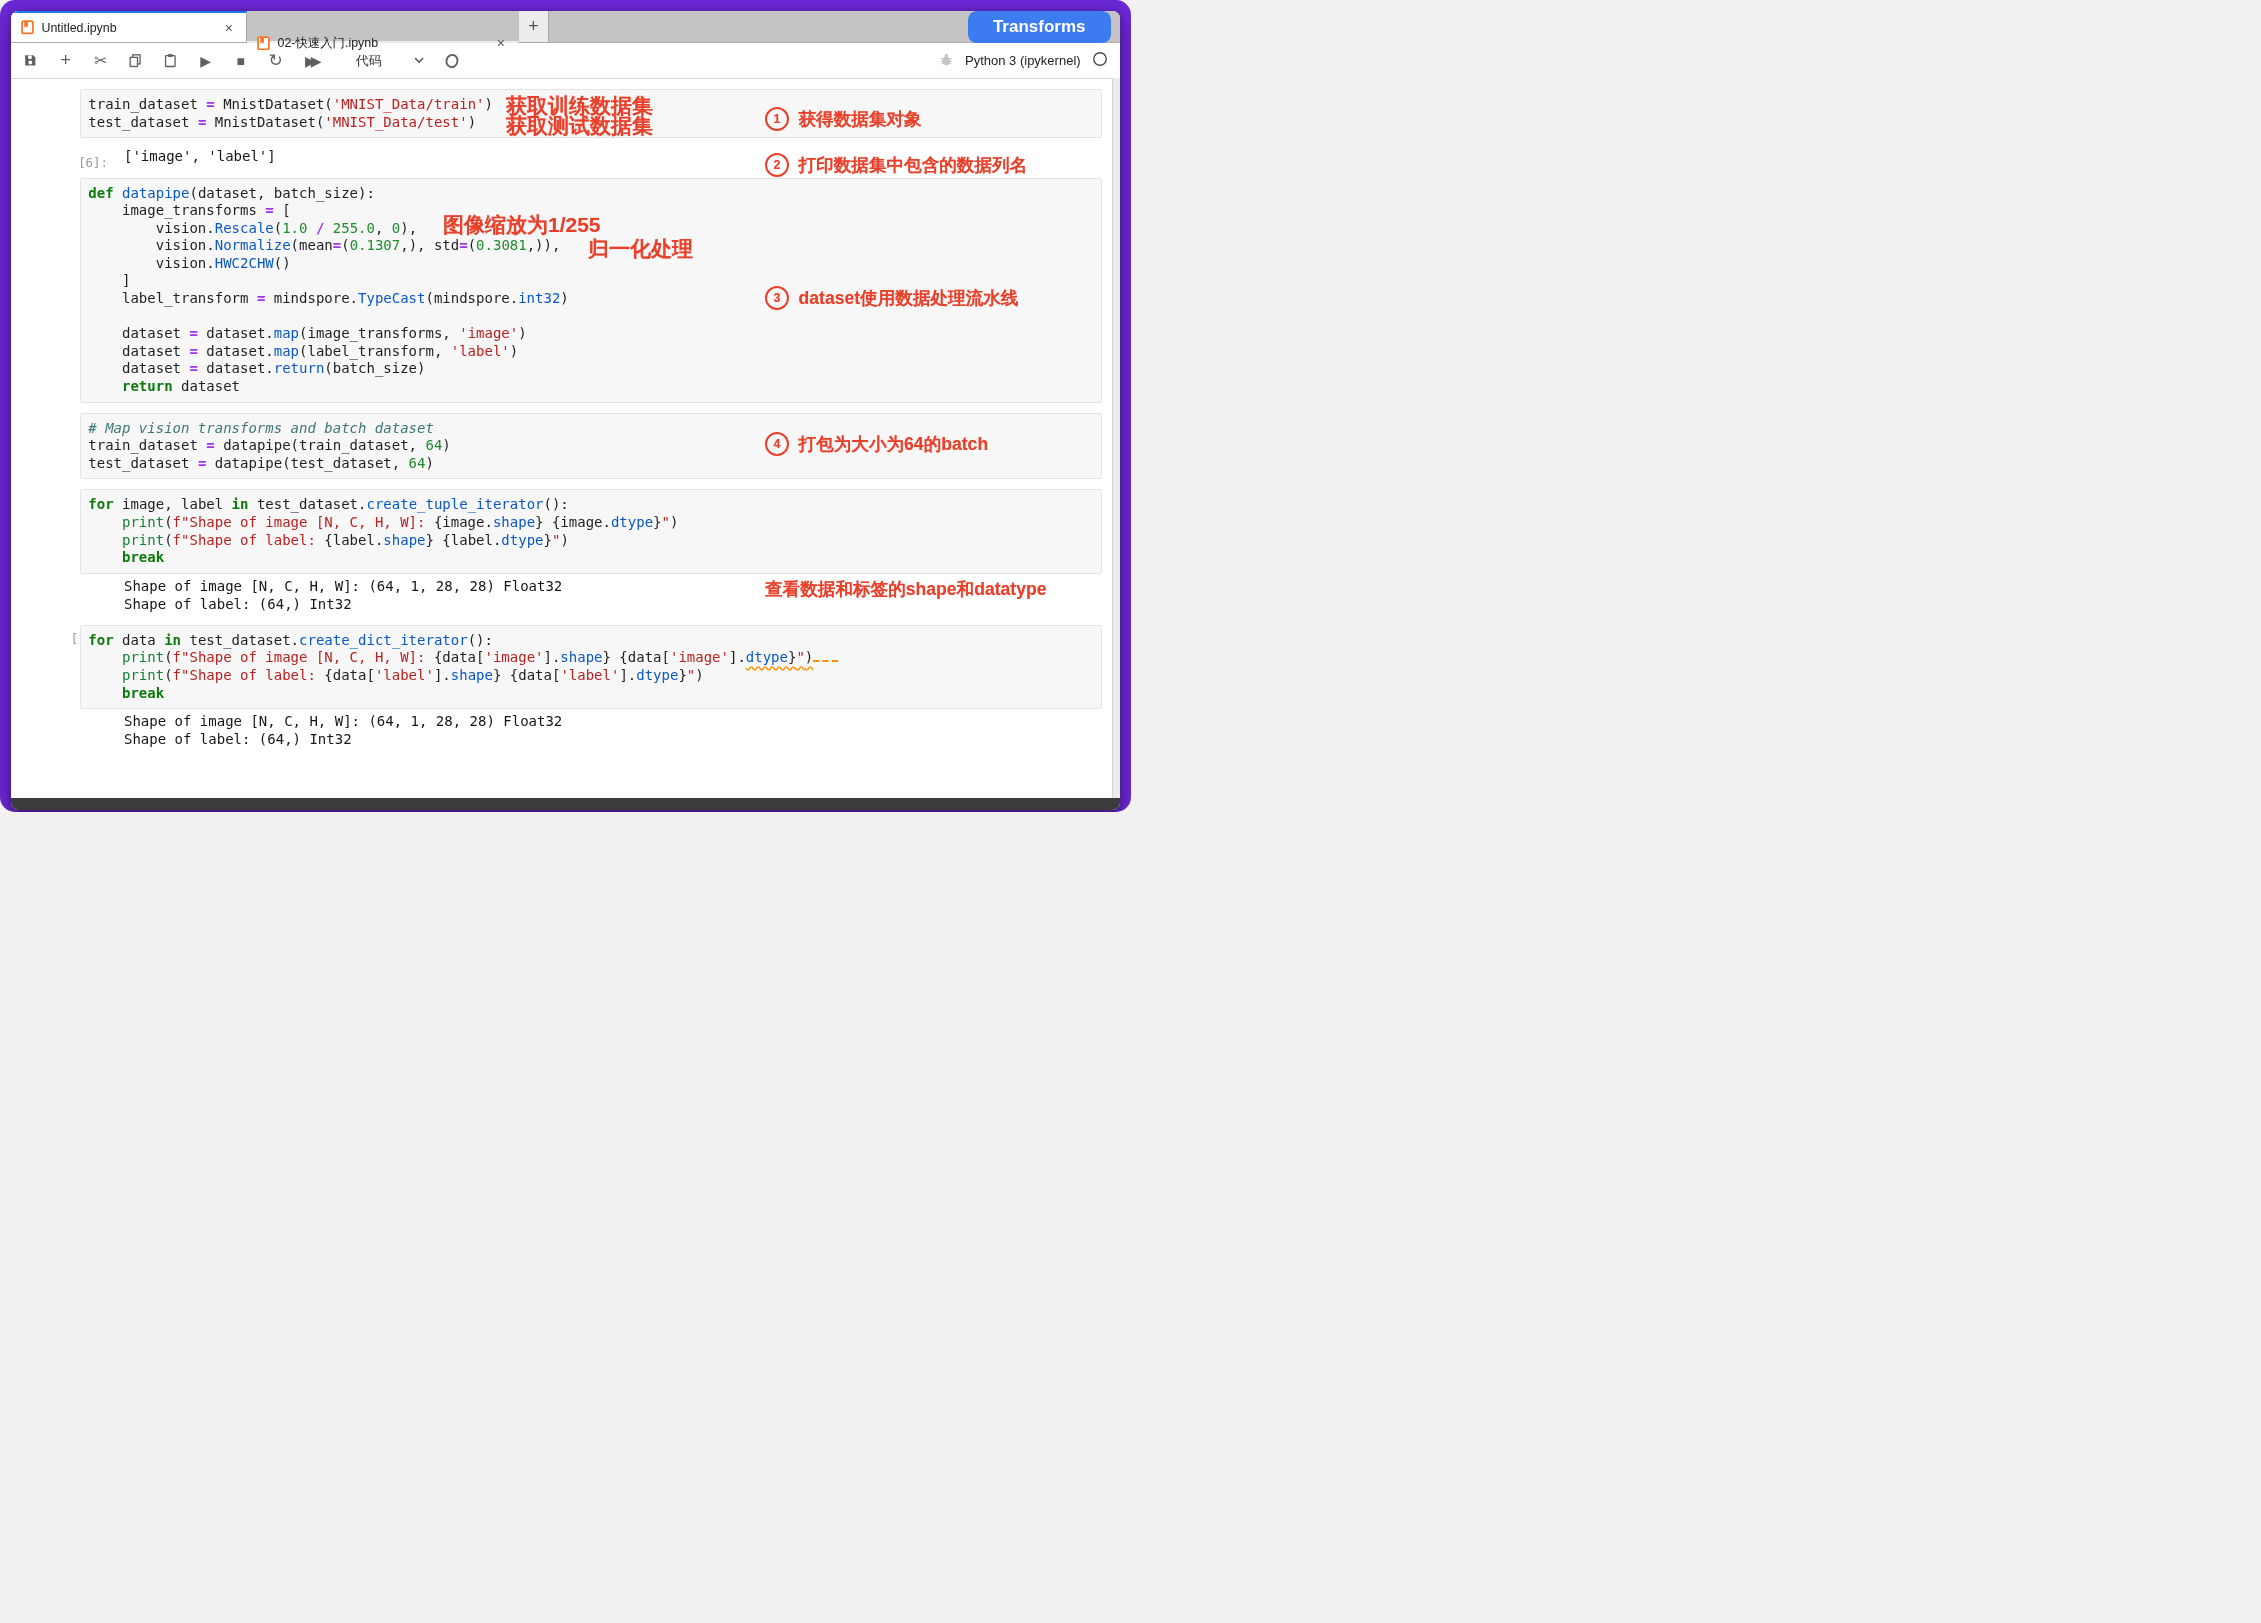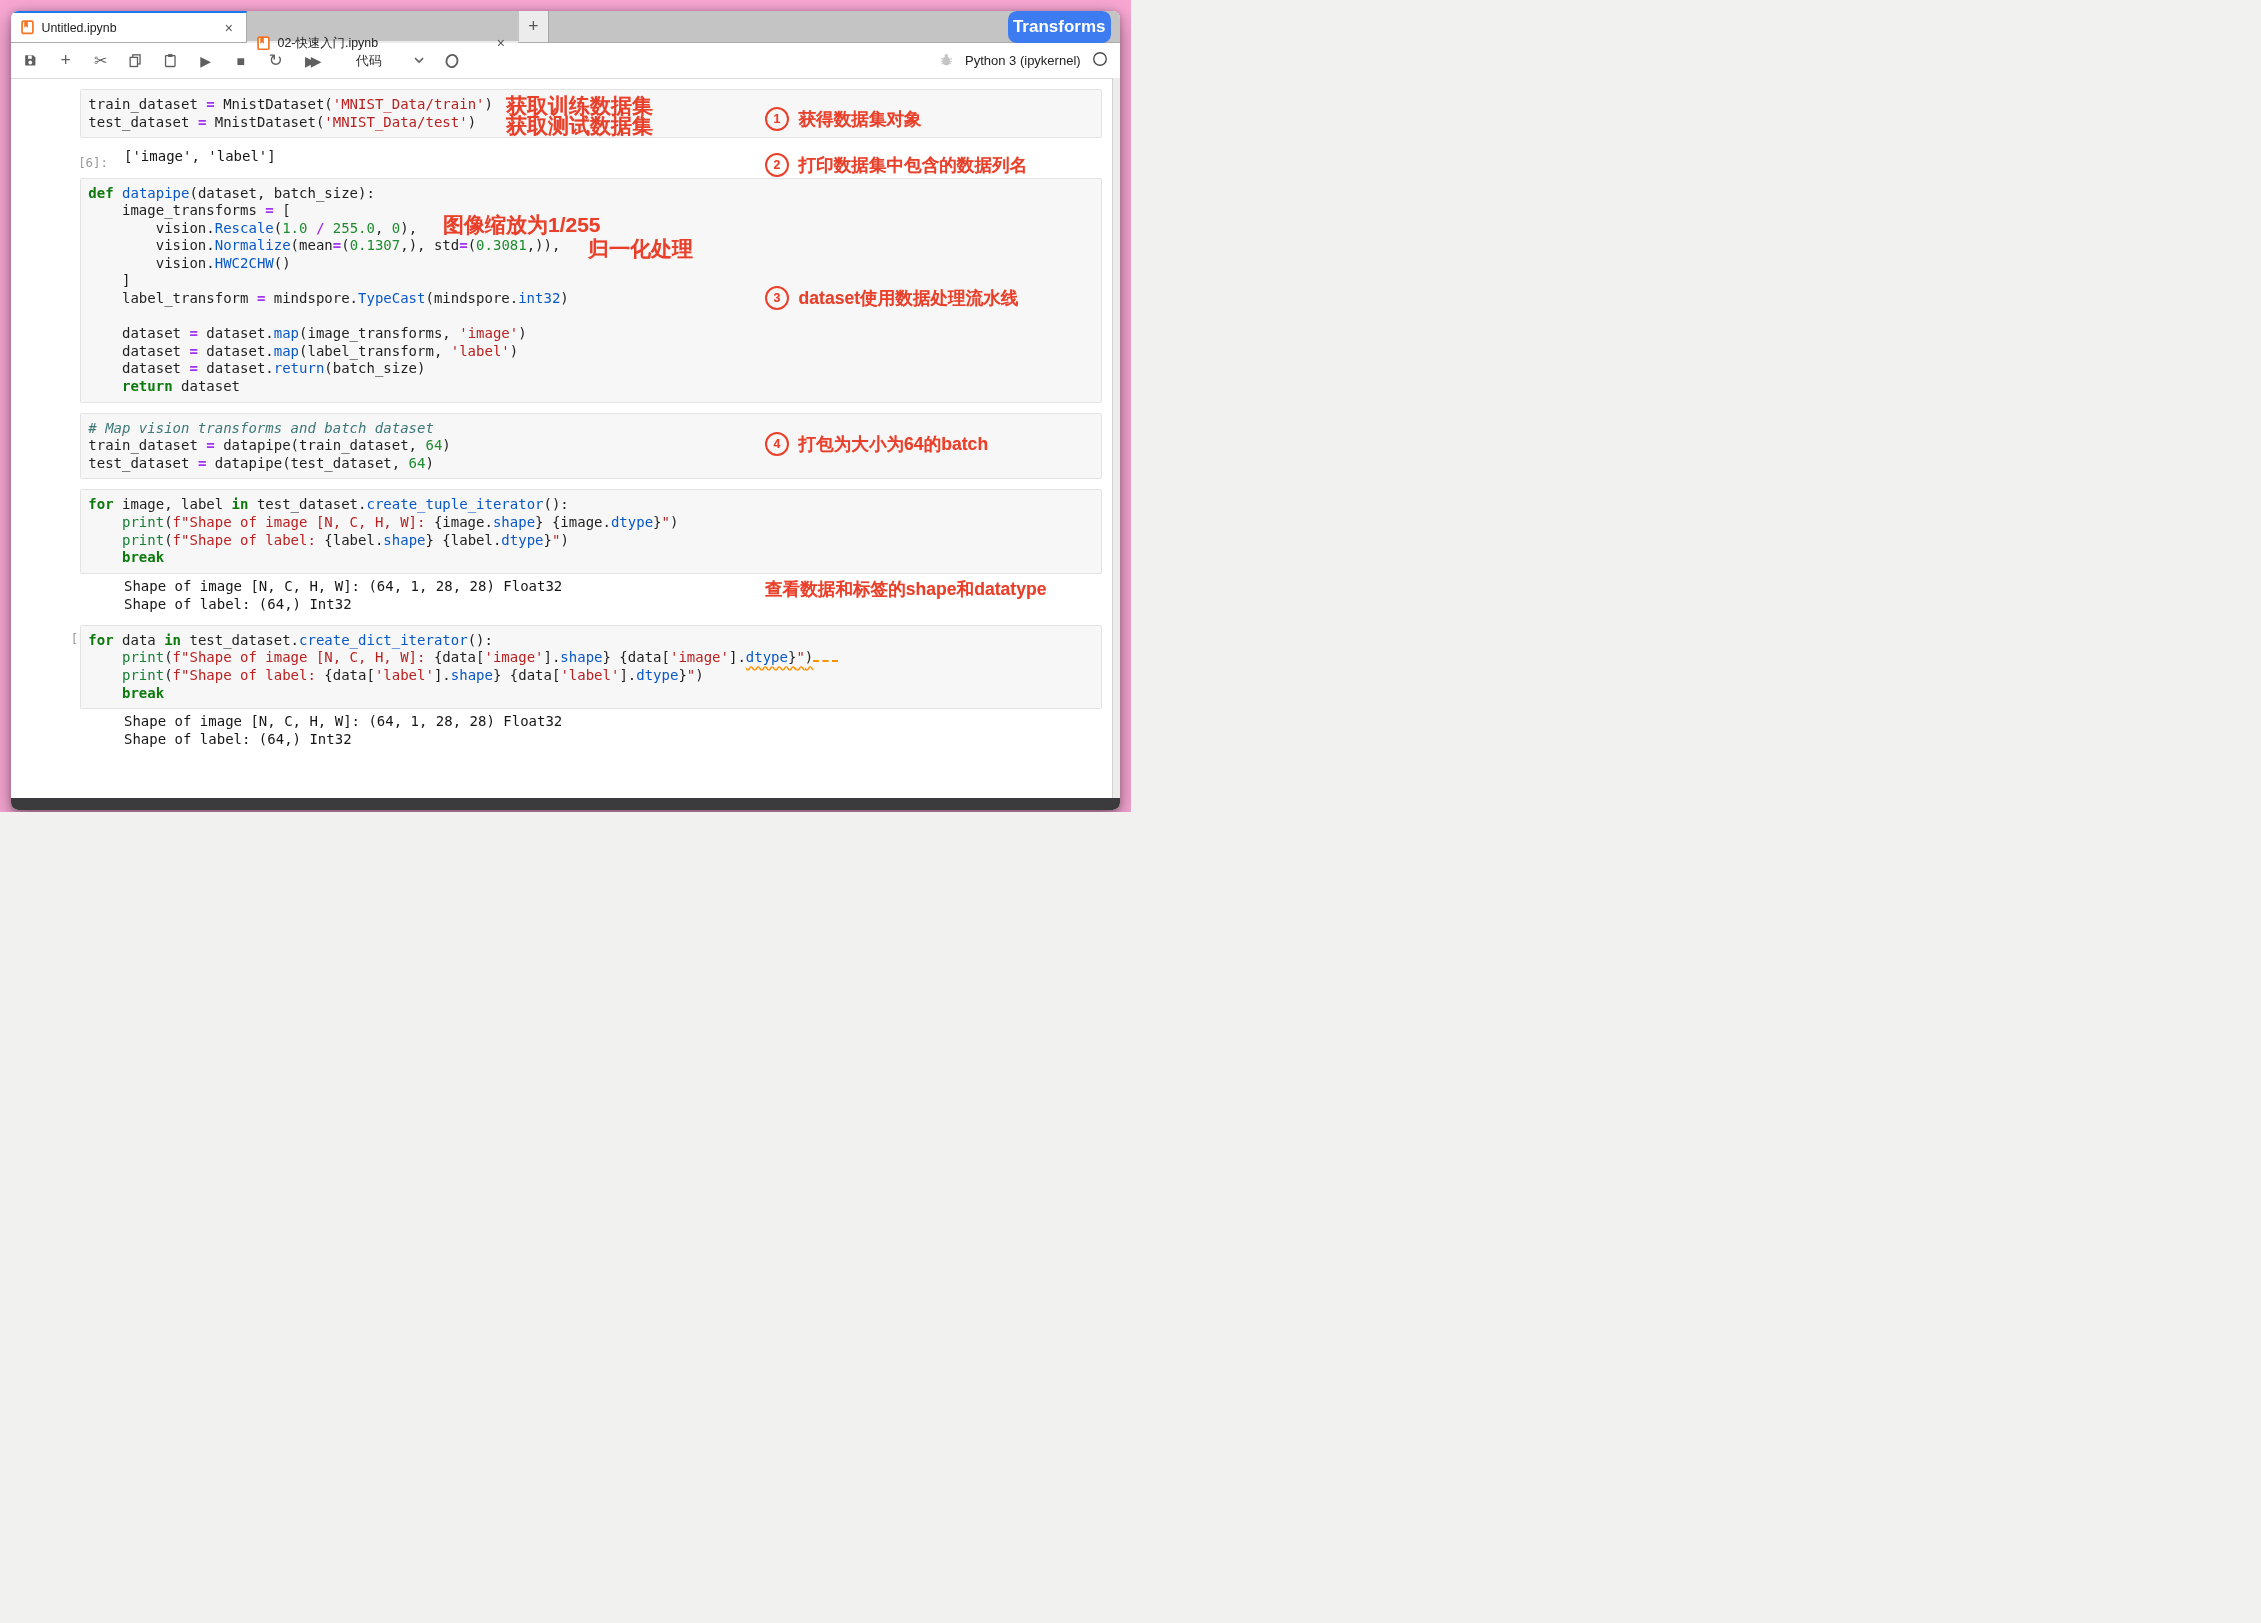--- a/index.html
+++ b/index.html
@@ -1,30 +1,30 @@
 <!DOCTYPE html>
 <html style="font-size:11.7px"><head>
 <meta charset="utf-8">
 <style>
   html,body{margin:0;padding:0;}
   body{font-family:"Liberation Sans",sans-serif;background:#f1f1f0;}
-  .page{position:relative;width:1131px;height:812px;background:#f9a8d4;overflow:hidden;}
+  .page{position:relative;width:1131px;height:812px;background:#6d28d9;overflow:hidden;border-radius:15px;}
   .window{position:absolute;left:11px;top:11px;width:1109px;height:799px;background:#fff;
           border-radius:7.3px;box-shadow:0 7.3px 25px rgba(0,0,0,.38), 0 1.5px 5.9px rgba(0,0,0,.25);overflow:hidden;}
   
   .tabbar{position:relative;height:31px;background:#c4c4c4;display:flex;align-items:stretch;border-bottom:0.7px solid #ababab;}
   .tab{display:flex;align-items:center;gap:7.3px;padding:0 10.2px;font-size:12.4px;color:#222;
        border-top:2.2px solid transparent;border-right:0.7px solid #a8a8a8;box-sizing:border-box;cursor:default;}
   .tab.active{background:#fff;border-top-color:#1d78ec;width:236px;}
   .tab.inactive{background:#ececec;width:272px;margin-top:30px;}
   .tab .close{margin-left:auto;color:#555;font-size:14px;line-height:1;padding:1.5px 2.9px;}
   .tab-plus{width:29px;display:flex;align-items:center;justify-content:center;background:#ececec;
             border-right:0.7px solid #a8a8a8;font-size:17.6px;color:#555;}
   .nb-icon{width:13px;height:14.6px;flex:0 0 auto;}
-  .badge{position:absolute;top:0;right:9.5px;height:32px;padding:0 5px;background:#3d7cf0;color:#fff;
+  .badge{position:absolute;top:0;right:9.5px;height:32px;padding:0 25px;background:#3d7cf0;color:#fff;
          font-size:17px;font-weight:bold;display:flex;align-items:center;border-radius:8.8px;z-index:5;}
   
   .toolbar{height:35px;background:#fff;border-bottom:0.7px solid #d9d9d9;display:flex;align-items:center;
            padding:0 11.7px;gap:19px;color:#5f5f5f;}
   .tbtn{font-size:14px;min-width:16px;text-align:center;line-height:1;color:#5f5f5f;}
   .tbtn svg{display:block;}
   .celltype{display:flex;align-items:center;gap:32px;margin-left:13px;font-size:13px;color:#333;}
   .tb-right{margin-left:auto;display:flex;align-items:center;gap:11.7px;font-size:13px;color:#222;}
   .runall{letter-spacing:-5.1px;padding-right:5.1px;}
   

